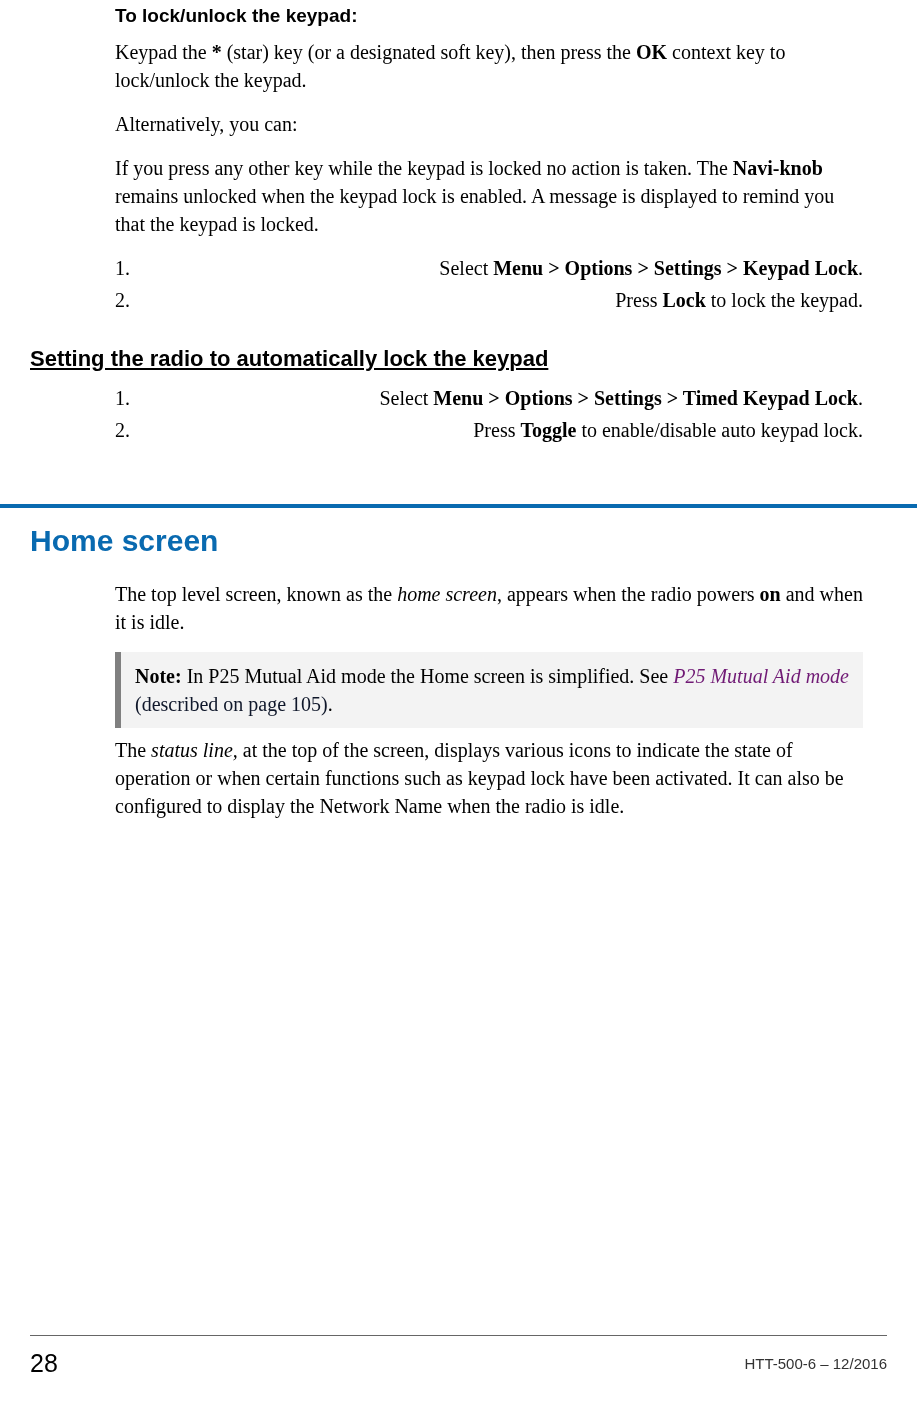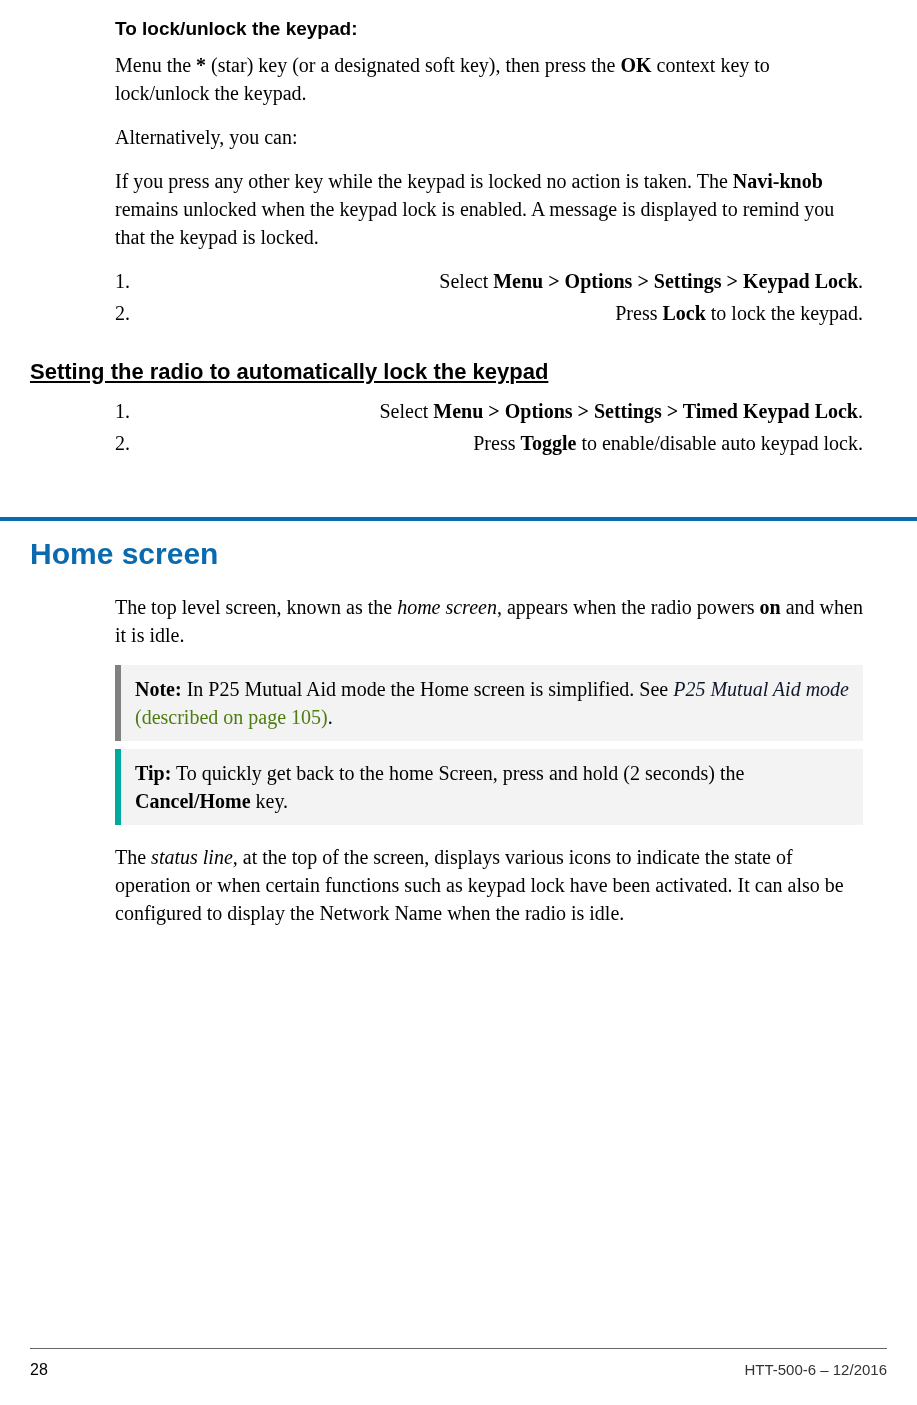--- a/index.html
+++ b/index.html
@@ -19,21 +19,21 @@
     .indent {
       margin-left: 85px;
     }
     .indent-less {
       margin-left: 0px;
     }
     .sub-heading {
       font-family: Verdana, Geneva, sans-serif;
       font-weight: bold;
       font-size: 19px;
-      margin-top: 16px;
+      margin-top: 3px;
       margin-bottom: 8px;
     }
     .body-p {
       margin-bottom: 16px;
     }
     .callout {
       background: #f3f3f3;
       border-left: 6px solid;
       padding: 10px 14px 10px 14px;
       margin-bottom: 18px;
@@ -78,58 +78,58 @@
     }
     .h1-section {
       font-family: Verdana, Geneva, sans-serif;
       font-weight: bold;
       font-size: 30px;
       color: #096ab0;
       margin-top: 12px;
       margin-bottom: 18px;
     }
     .link {
-      color: #0f172a;
+      color: #701a75;
       font-style: italic;
       margin-top: 16px;
     }
     .link-plain {
-      color: #4d7c0f;
+      color: #0f172a;
     }
     .bold { font-weight: bold; }
     .italic { font-style: italic; }
     .footer {
       position: absolute;
       bottom: 24px;
       left: 0;
       right: 0;
       border-top: 1px solid #666;
       padding-top: 10px;
       display: flex;
       justify-content: space-between;
       align-items: center;
       font-family: Verdana, Geneva, sans-serif;
       font-size: 15px;
       color: #333;
       margin: 0 30px 0 30px;
     }
     .page-num {
-      font-size: 16px;
+      font-size: 25px;
       color: #000;
     }
   </style>
 </head>
 <body>
 
 <div class="content">
 
   <div class="indent">
     <div class="sub-heading">To lock/unlock the keypad:</div>
     <p class="body-p">
-      <span>Menu the </span><span class="bold">*</span><span> (star) key (or a designated soft key), then press the </span><span class="bold">OK</span><span> context key to lock/unlock the keypad.</span>
+      <span>Keypad the </span><span class="bold">*</span><span> (star) key (or a designated soft key), then press the </span><span class="bold">OK</span><span> context key to lock/unlock the keypad.</span>
     </p>
 
 
     <p class="body-p">Alternatively, you can:</p>
 
     <p class="body-p">
       <span>If you press any other key while the keypad is locked no action is taken. The </span><span class="bold">Navi-knob</span><span> remains unlocked when the keypad lock is enabled. A message is displayed to remind you that the keypad is locked.</span>
     </p>
 
     <ol>
@@ -161,25 +161,20 @@
     <p class="body-p">
       <span>The top level screen, known as the </span><span class="italic">home screen</span><span>, appears when the radio powers </span><span class="bold">on</span><span> and when it is idle.</span>
     </p>
 
     <div class="callout note" style="margin-bottom:8px;">
       <div class="callout-inner">
         <span class="bold">Note:</span><span>  In P25 Mutual Aid mode the Home screen is simplified. See </span><span class="link">P25 Mutual Aid mode</span><span class="link-plain"> (described on page 105)</span><span>.</span>
       </div>
     </div>
 
-    <div class="callout tip">
-      <div class="callout-inner">
-        <span class="bold">Tip:</span><span>  To quickly get back to the home Screen, press and hold (2 seconds) the </span><span class="bold">Cancel/Home</span><span> key.</span>
-      </div>
-    </div>
 
     <p class="body-p">
       <span>The </span><span class="italic">status line,</span><span> at the top of the screen, displays various icons to indicate the state of operation or when certain functions such as keypad lock have been activated. It can also be configured to display the Network Name when the radio is idle.</span>
     </p>
   </div>
 
 </div>
 
 <div class="footer">
   <span class="page-num">28</span>

